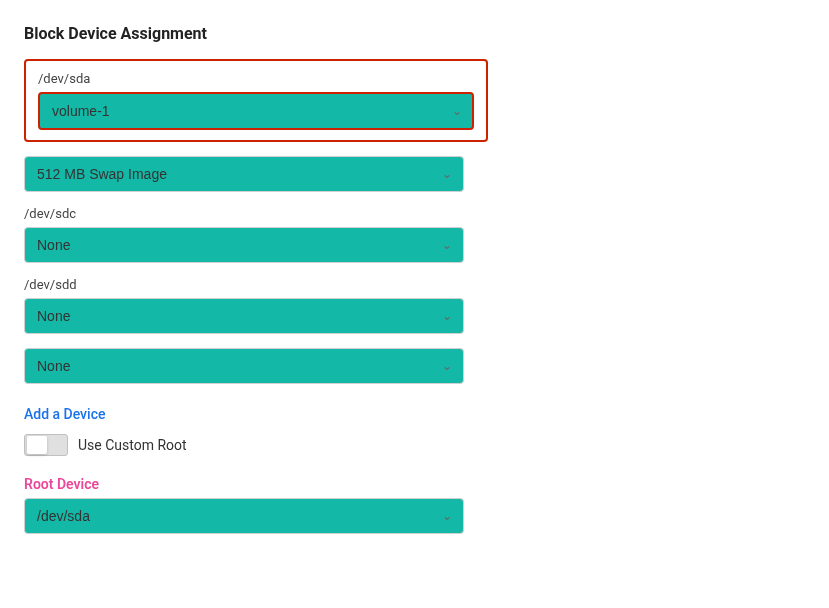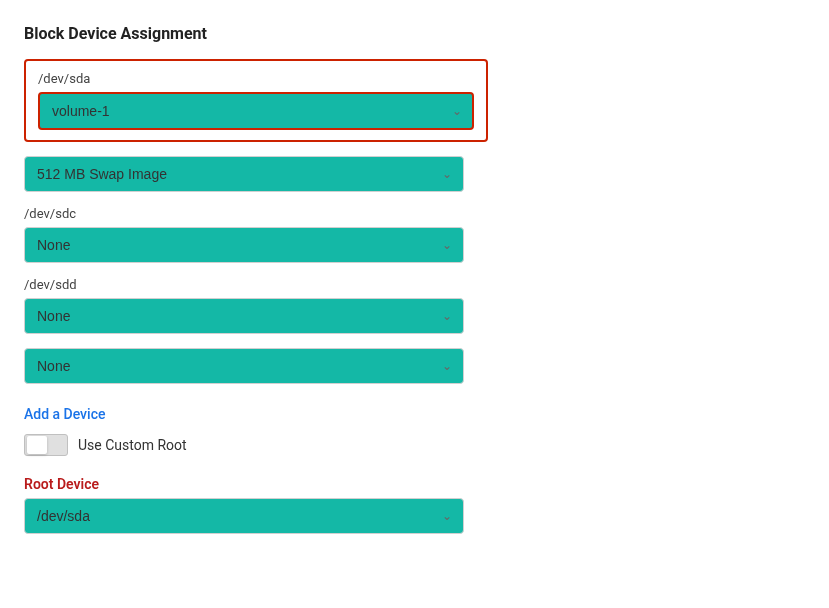--- a/index.html
+++ b/index.html
@@ -120,21 +120,21 @@
     }
 
     .toggle-label {
       font-size: 14px;
       color: #333;
     }
 
     .root-device-section .section-label {
       font-size: 14px;
       font-weight: 600;
-      color: #b91c1c;
+      color: #ec4899;
       margin-bottom: 6px;
     }
   </style>
 </head>
 <body>
 
 
 
 
 <div class="section-title">Block Device Assignment</div>

